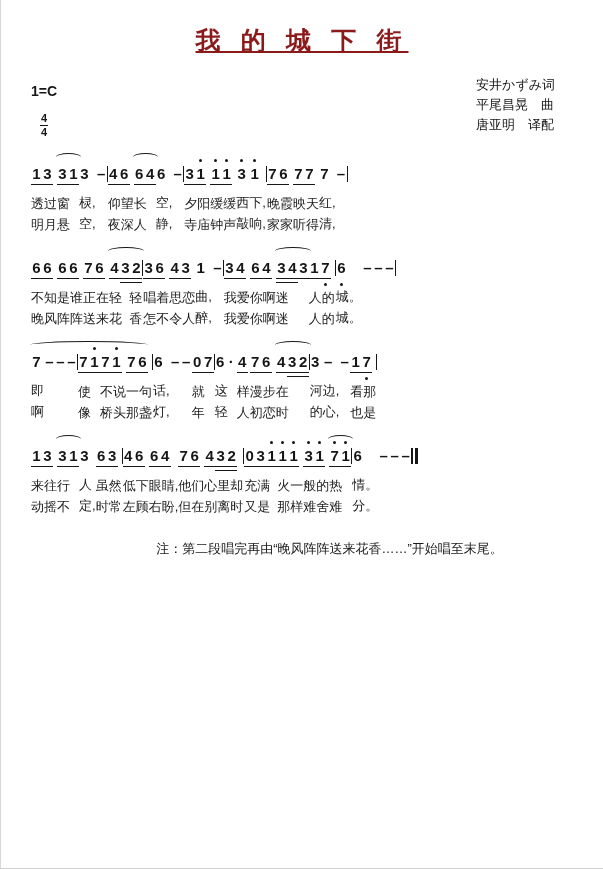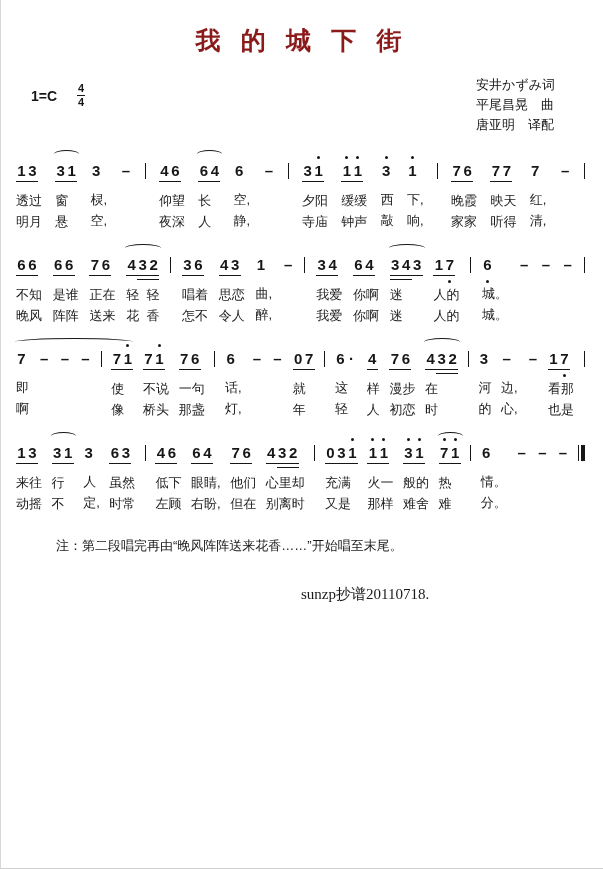--- a/index.html
+++ b/index.html
@@ -9,29 +9,29 @@
     border-left:1px solid #d8d8d8; border-bottom:1px solid #cfcfcf;
     font-family:"Liberation Sans", sans-serif; color:#161616;
     overflow:hidden;
   }
   .title {
     margin:24px 0 0 0; text-align:center;
     font-family:"Liberation Serif", serif;
     font-size:25px; font-weight:bold; letter-spacing:7px;
   }
   .meta-row { display:flex; justify-content:space-between; align-items:flex-start; margin:18px 28px 0 30px; }
-  .key { font-size:14px; font-weight:bold; display:flex; align-items:center; gap:20px; margin-top:8px; }
+  .key { font-size:14px; font-weight:bold; display:flex; align-items:center; gap:14px; margin-top:8px;flex-direction:column; }
   .frac { display:inline-flex; flex-direction:column; align-items:center; font-size:11px; line-height:1; font-weight:bold; }
   .frac .num { border-bottom:1.4px solid #161616; padding:0 1px 1px 1px; }
   .frac .den { padding-top:1px; }
   .credits { font-size:13px; line-height:1.55; text-align:left; margin-right:20px; }
   #score { margin-top:26px; }
   .system {
-    display:flex; justify-content:space-between; align-items:flex-start;
-    margin:0 18px 23px 15px;
+    display:flex; justify-content:flex-start; align-items:flex-start;
+    margin:0 18px 23px 30px;
   }
   .cell { display:flex; flex-direction:column; }
   .nr {
     position:relative; width:max-content;
     font-size:15px; font-weight:bold; line-height:20px; height:20px;
     letter-spacing:0;
   }
   .nr.u1 { border-bottom:1.7px solid #161616; height:20px; }
   .ch { display:inline-block; width:11px; text-align:center; position:relative; }
   .dot { position:absolute; width:3px; height:3px; background:#161616; border-radius:50%; left:50%; margin-left:-1.5px; }
@@ -45,32 +45,32 @@
   .slur-w { right:auto; width:118px; }
   .lyA,.lyB { font-size:13px; color:#1c1c1c; white-space:pre; height:21px; line-height:21px; }
   .lyA { margin-top:8px; }
   .barcell { align-self:flex-start; }
   .bar { width:0; border-left:1.7px solid #161616; height:16px; margin-top:2px; }
   .barf { display:flex; gap:2px; margin-top:2px; }
   .barf i { display:block; height:16px; }
   .barf .thin { width:1.5px; background:#161616; }
   .barf .thick { width:3.5px; background:#161616; }
   .note {
-    margin:20px 0 0 55px; font-size:13px; color:#1a1a1a;
+    margin:20px 0 0 55px; font-size:13px; color:#1a1a1a;text-align:center;
   }
   .transcriber {
     margin:30px 0 0 300px; font-size:15px;
     font-family:"Liberation Serif", serif; color:#1a1a1a;
   }
 </style>
 </head>
 <body>
 
 <div class="page">
-  <h1 class="title" style="color: rgb(139, 27, 27);">我 的 城 下 街</h1>
+  <h1 class="title" style="color: rgb(139, 27, 27); text-decoration: underline;">我 的 城 下 街</h1>
 
   <div class="meta-row">
     <div class="key">
       <span>1=C</span>
       <span class="frac">
         <span class="num">4</span>
         <span class="den">4</span>
       </span>
     </div>
     <div class="credits">
@@ -474,14 +474,13 @@
         <div class="cell barcell">
           <div class="barf">
             <i class="thin"></i>
             <i class="thick"></i>
           </div>
         </div>
       </div>
     </div>
 
   <div class="note">注：第二段唱完再由“晚风阵阵送来花香……”开始唱至末尾。</div>
-  <div class="transcriber">sunzp抄谱20110718.</div>
 </div>
 
 </body></html>

